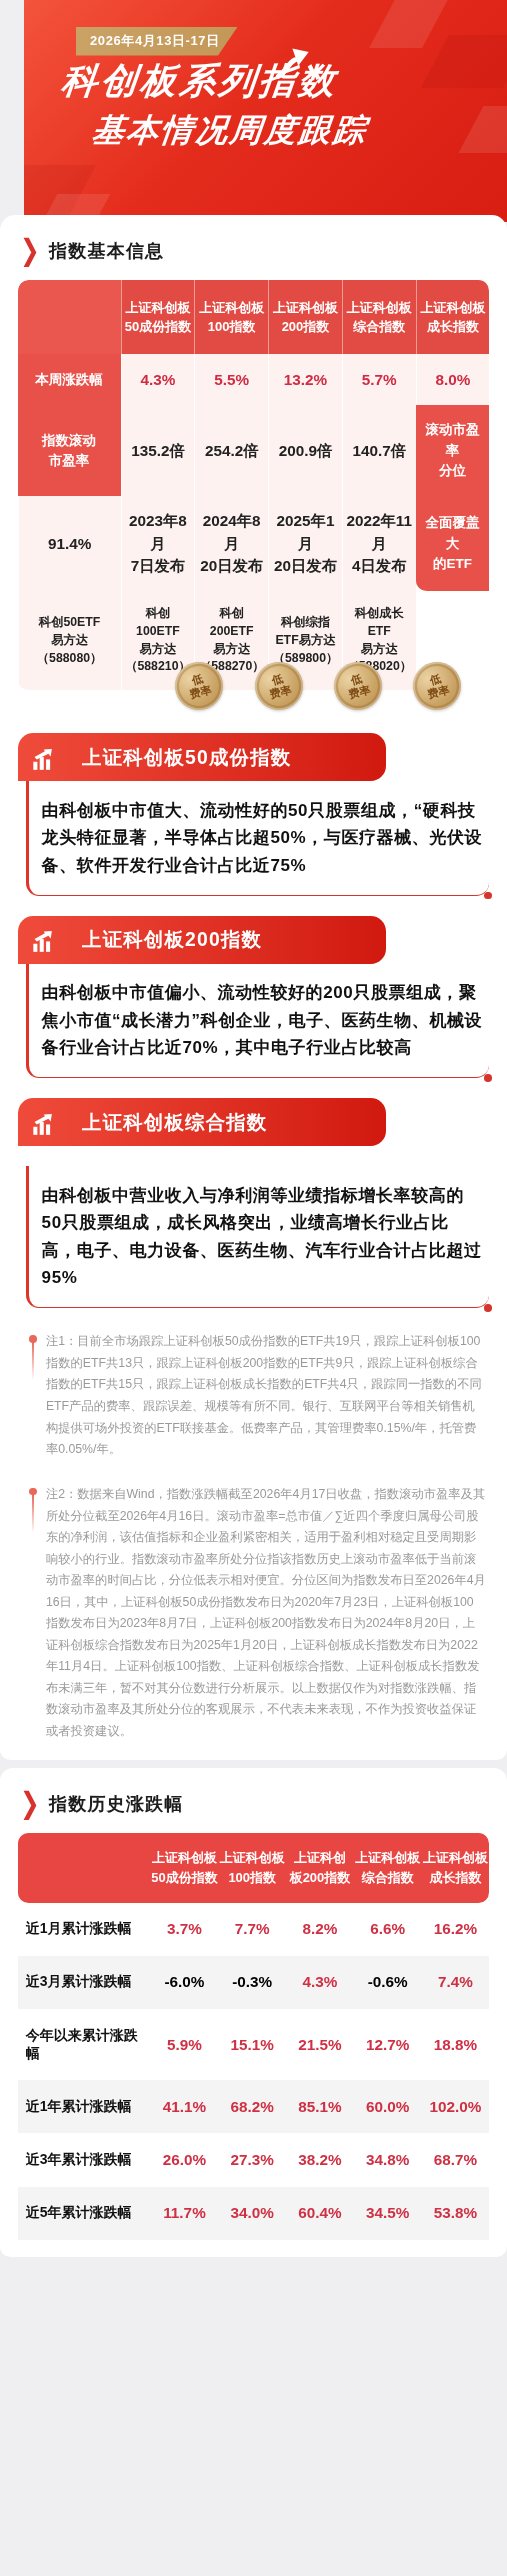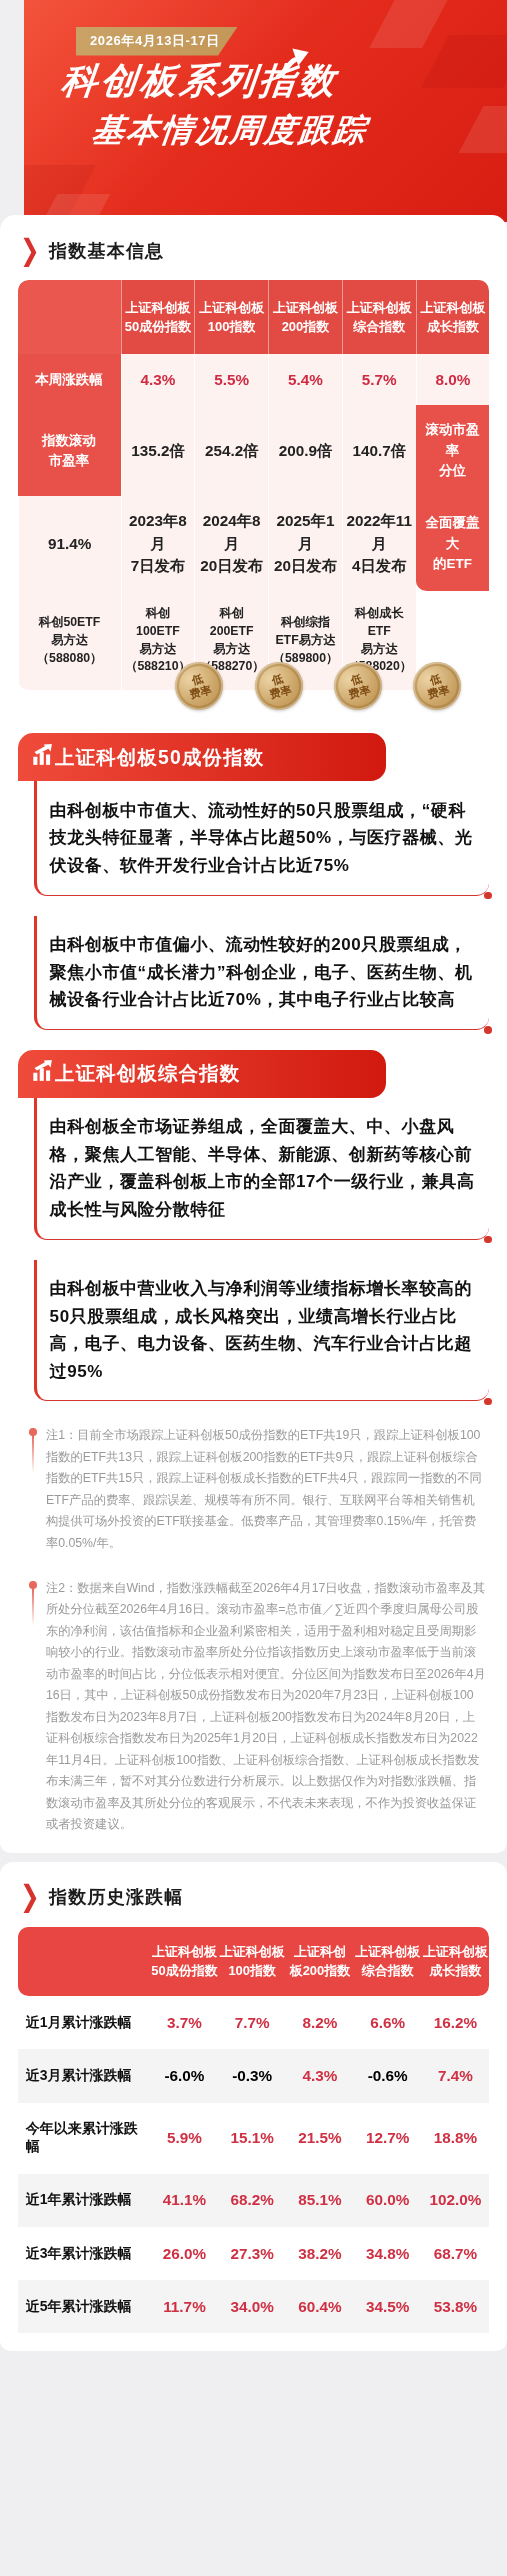--- a/index.html
+++ b/index.html
@@ -31,22 +31,22 @@
   .t1 .rl{background:#e8514a;color:#fff;font-weight:bold;font-size:13.5px;display:flex;align-items:center;justify-content:center;text-align:center;line-height:1.5;padding:15.3px 3.5px;}
   .t1 .td{background:#fdf2f0;display:flex;align-items:center;justify-content:center;text-align:center;font-size:15.3px;font-weight:bold;color:#222;padding:14px 2.4px;line-height:1.45;border-left:1.2px solid #fff;}
   .t1 .td.red{color:#d02b42;}
   .t1 .td.etf{font-size:12.3px;}
   .t1 .rl.last{border-radius:0 0 0 10.6px;}
   .seal-row{position:relative;height:43px;margin-top:-20px;pointer-events:none;}
   .seal{position:absolute;width:48px;height:48px;border-radius:50%;background:radial-gradient(circle at 35% 30%,#ecd3a4,#c9a264 60%,#b2894c);display:flex;align-items:center;justify-content:center;text-align:center;color:#7c4a12;font-weight:bold;font-size:11px;line-height:1.2;transform:rotate(-14deg);box-shadow:inset 0 0 0 1.8px rgba(255,255,255,.35),inset 0 0 0 4.1px rgba(150,105,40,.35),0 1.2px 2.9px rgba(0,0,0,.18);}
 
   
   .icard{margin:20px 0 0 0;position:relative;}
-  .icard .bar{background:linear-gradient(90deg,#ef4b3b,#d1190f);color:#fff;display:flex;align-items:flex-start;gap:0;font-size:19.4px;font-weight:bold;padding:10.6px 15.3px 10.6px 14px;border-radius:15.3px 15.3px 15.3px 0;width:78%;box-sizing:border-box;letter-spacing:1.2px;}
-  .icard .body{border-left:3.5px solid #e03428;margin-left:16px;background:#fff;border-radius:0 0 13px 13px;padding:15.3px 5.9px 15.3px 13px;font-size:17px;font-weight:bold;color:#111;line-height:1.62;letter-spacing:0.6px;position:relative;border-bottom:1.8px solid #d4352c;}
+  .icard .bar{background:linear-gradient(90deg,#ef4b3b,#d1190f);color:#fff;display:flex;align-items:flex-end;gap:27px;font-size:19.4px;font-weight:bold;padding:10.6px 15.3px 10.6px 14px;border-radius:15.3px 15.3px 15.3px 0;width:78%;box-sizing:border-box;letter-spacing:1.2px;}
+  .icard .body{border-left:3.5px solid #e03428;margin-left:8px;background:#fff;border-radius:0 0 13px 13px;padding:15.3px 5.9px 15.3px 13px;font-size:17px;font-weight:bold;color:#111;line-height:1.62;letter-spacing:0.6px;position:relative;border-bottom:1.8px solid #d4352c;}
   .icard .body::after{content:"";position:absolute;right:-2.4px;bottom:-4.7px;width:7.6px;height:7.6px;border-radius:50%;background:#d4352c;}
   .cicon{flex:0 0 auto;display:flex;}
 
   
   .note{position:relative;color:#9a9a9a;font-size:12.3px;line-height:1.75;margin:23.5px 3.5px 0 15.3px;padding-left:13px;}
   .note .pin{position:absolute;left:-3.5px;top:3.5px;width:7.6px;height:7.6px;border-radius:50%;background:#e8695c;}
   .note .pin::after{content:"";position:absolute;left:2.9px;top:7px;width:1.8px;height:38px;background:linear-gradient(#e8695c,rgba(232,105,92,0));}
 
   
   .t2head{display:grid;grid-template-columns:133px repeat(5,1fr);background:#e84643;border-radius:10.6px;color:#fff;font-weight:bold;font-size:13px;text-align:center;padding:15.3px 0;margin-top:5.9px;}
@@ -93,21 +93,21 @@
 100指数</div>
       <div class="th pre">上证科创板
 200指数</div>
       <div class="th pre">上证科创板
 综合指数</div>
       <div class="th pre">上证科创板
 成长指数</div>
       <div class="rl pre">本周涨跌幅</div>
       <div class="td red pre">4.3%</div>
       <div class="td red pre">5.5%</div>
-      <div class="td red pre">5.4%</div>
+      <div class="td red pre">13.2%</div>
       <div class="td red pre">5.7%</div>
       <div class="td red pre">8.0%</div>
       <div class="rl pre">指数滚动
 市盈率</div>
       <div class="td black pre">135.2倍</div>
       <div class="td black pre">254.2倍</div>
       <div class="td black pre">200.9倍</div>
       <div class="td black pre">140.7倍</div>
       <div class="rl pre">滚动市盈率
 分位</div>
@@ -158,35 +158,45 @@
               <rect x="13" y="14" width="7" height="22" fill="#fff"></rect>
               <rect x="24" y="18" width="7" height="18" fill="#fff"></rect>
               <path d="M4 14 L22 4 L20 1 L34 0 L32 13 L28 8 L8 18 Z" fill="#fff"></path>
             </svg>
           </span>
           <span class="pre">上证科创板50成份指数</span>
         </div>
         <div class="body pre">由科创板中市值大、流动性好的50只股票组成，“硬科技龙头特征显著，半导体占比超50%，与医疗器械、光伏设备、软件开发行业合计占比近75%</div>
       </div>
       <div class="icard">
+        <div class="bar">
+          <span class="cicon">
+            <svg width="23.5" height="22" viewBox="0 0 40 38">
+              <rect x="2" y="22" width="7" height="14" fill="#fff"></rect>
+              <rect x="13" y="14" width="7" height="22" fill="#fff"></rect>
+              <rect x="24" y="18" width="7" height="18" fill="#fff"></rect>
+              <path d="M4 14 L22 4 L20 1 L34 0 L32 13 L28 8 L8 18 Z" fill="#fff"></path>
+            </svg>
+          </span>
+          <span class="pre">上证科创板200指数</span>
+        </div>
         <div class="body pre">由科创板中市值偏小、流动性较好的200只股票组成，聚焦小市值“成长潜力”科创企业，电子、医药生物、机械设备行业合计占比近70%，其中电子行业占比较高</div>
       </div>
       <div class="icard">
         <div class="bar">
           <span class="cicon">
             <svg width="23.5" height="22" viewBox="0 0 40 38">
               <rect x="2" y="22" width="7" height="14" fill="#fff"></rect>
               <rect x="13" y="14" width="7" height="22" fill="#fff"></rect>
               <rect x="24" y="18" width="7" height="18" fill="#fff"></rect>
               <path d="M4 14 L22 4 L20 1 L34 0 L32 13 L28 8 L8 18 Z" fill="#fff"></path>
             </svg>
           </span>
           <span class="pre">上证科创板综合指数</span>
         </div>
-        <div class="body pre">由科创板全市场证券组成，全面覆盖大、中、小盘风格，聚焦人工智能、半导体、新能源、创新药等核心前沿产业，覆盖科创板上市的全部17个一级行业，兼具高成长性与风险分散特征</div>
       </div>
       <div class="icard">
         <div class="body pre">由科创板中营业收入与净利润等业绩指标增长率较高的50只股票组成，成长风格突出，业绩高增长行业占比高，电子、电力设备、医药生物、汽车行业合计占比超过95%</div>
       </div>
     </div>
 
   <div id="notes1">
       <div class="note"><span class="pin"></span><span class="pre">注1：目前全市场跟踪上证科创板50成份指数的ETF共19只，跟踪上证科创板100指数的ETF共13只，跟踪上证科创板200指数的ETF共9只，跟踪上证科创板综合指数的ETF共15只，跟踪上证科创板成长指数的ETF共4只，跟踪同一指数的不同ETF产品的费率、跟踪误差、规模等有所不同。银行、互联网平台等相关销售机构提供可场外投资的ETF联接基金。低费率产品，其管理费率0.15%/年，托管费率0.05%/年。</span></div>
       <div class="note"><span class="pin"></span><span class="pre">注2：数据来自Wind，指数涨跌幅截至2026年4月17日收盘，指数滚动市盈率及其所处分位截至2026年4月16日。滚动市盈率=总市值／∑近四个季度归属母公司股东的净利润，该估值指标和企业盈利紧密相关，适用于盈利相对稳定且受周期影响较小的行业。指数滚动市盈率所处分位指该指数历史上滚动市盈率低于当前滚动市盈率的时间占比，分位低表示相对便宜。分位区间为指数发布日至2026年4月16日，其中，上证科创板50成份指数发布日为2020年7月23日，上证科创板100指数发布日为2023年8月7日，上证科创板200指数发布日为2024年8月20日，上证科创板综合指数发布日为2025年1月20日，上证科创板成长指数发布日为2022年11月4日。上证科创板100指数、上证科创板综合指数、上证科创板成长指数发布未满三年，暂不对其分位数进行分析展示。以上数据仅作为对指数涨跌幅、指数滚动市盈率及其所处分位的客观展示，不代表未来表现，不作为投资收益保证或者投资建议。</span></div>
     </div>

